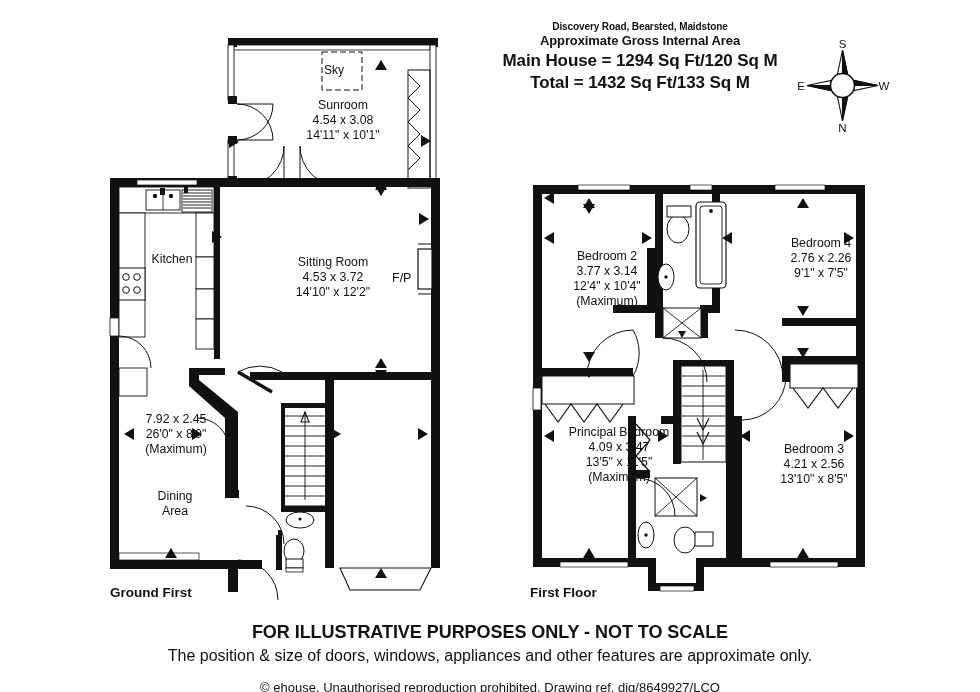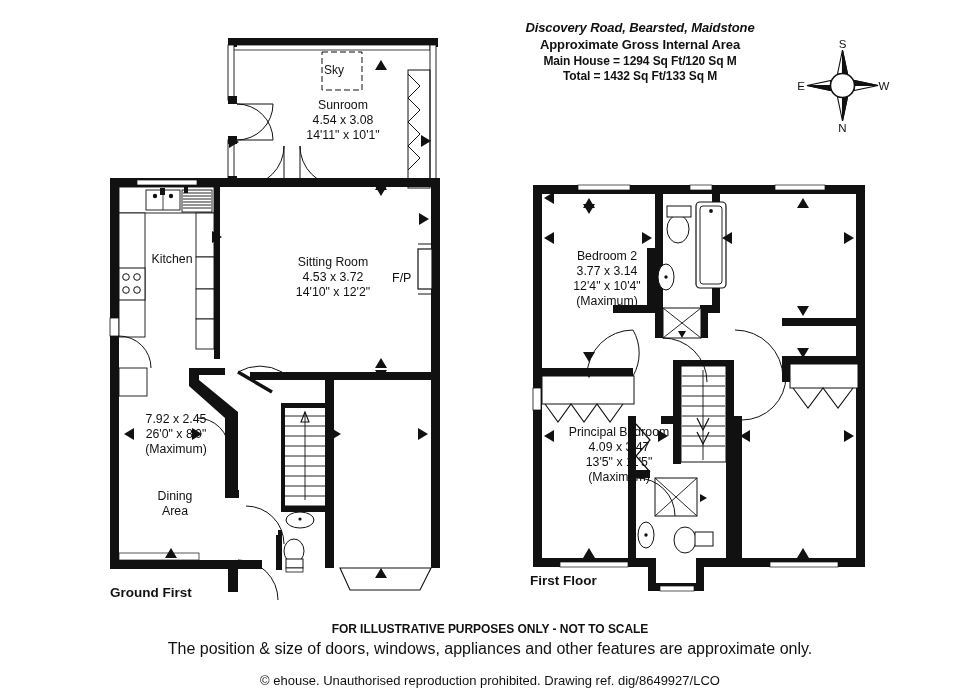--- a/index.html
+++ b/index.html
@@ -5,36 +5,36 @@
   html,body{margin:0;padding:0;background:#ffffff;}
   body{
     width:980px;height:692px;position:relative;overflow:hidden;
     font-family:"Liberation Sans", sans-serif;color:#111;
   }
   .stage{position:absolute;left:0;top:0;width:980px;height:692px;}
 
   
   .header{position:absolute;left:430px;top:20px;width:420px;text-align:center;}
   .header div{font-weight:bold;line-height:1.30;letter-spacing:-0.1px;}
-  .h-title{font-size:13px;font-style:italic;}
+  .h-title{font-size:10px;}
   .h-sub{font-size:13px;}
-  .h-line{font-size:12px;}
+  .h-line{font-size:17px;}
 
   
   .compass{position:absolute;left:795px;top:38px;width:95px;height:95px;}
   .compass svg{display:block;}
 
   
   .floor-label{position:absolute;font-size:13.5px;font-weight:bold;}
   #lbl-ground{left:110px;top:585px;}
-  #lbl-first{left:530px;top:573px;text-align:center;}
+  #lbl-first{left:530px;top:585px;text-align:center;}
 
   
   .footer{position:absolute;left:0;top:622px;width:980px;text-align:center;}
-  .f1{font-size:12px;font-weight:bold;letter-spacing:-0.05px;}
+  .f1{font-size:18px;font-weight:bold;letter-spacing:-0.05px;}
   .f2{font-size:16px;margin-top:4px;}
   .f3{font-size:13px;margin-top:15px;}
 
   
   .plan{position:absolute;left:0;top:0;}
   .plan svg{display:block;overflow:visible;}
 
   
   .rm{position:absolute;text-align:center;line-height:1.22;font-size:12.3px;color:#111;}
   .rm .n{white-space:nowrap;}
@@ -474,28 +474,38 @@
   </div>
 
 
   <div class="rm" style="left:547px;top:249px;width:120px;">
     <div class="n">Bedroom 2</div>
     <div class="d">3.77 x 3.14</div>
     <div class="d">12'4" x 10'4"</div>
     <div class="d">(Maximum)</div>
   </div>
 
+  <div class="rm" style="left:760px;top:236px;width:122px;">
+    <div class="n">Bedroom 4</div>
+    <div class="d">2.76 x 2.26</div>
+    <div class="d">9'1" x 7'5"</div>
+  </div>
 
   <div class="rm" style="left:545px;top:425px;width:148px;">
     <div class="n">Principal Bedroom</div>
     <div class="d">4.09 x 3.47</div>
     <div class="d">13'5" x 11'5"</div>
     <div class="d">(Maximum)</div>
   </div>
 
+  <div class="rm" style="left:752px;top:442px;width:124px;">
+    <div class="n">Bedroom 3</div>
+    <div class="d">4.21 x 2.56</div>
+    <div class="d">13'10" x 8'5"</div>
+  </div>
 
   <div class="floor-label" id="lbl-ground">Ground First</div>
   <div class="floor-label" id="lbl-first">First Floor</div>
 
   <div class="footer">
     <div class="f1">FOR ILLUSTRATIVE PURPOSES ONLY - NOT TO SCALE</div>
     <div class="f2">The position &amp; size of doors, windows, appliances and other features are approximate only.</div>
     <div class="f3">© ehouse. Unauthorised reproduction prohibited. Drawing ref. dig/8649927/LCO</div>
   </div>
 

